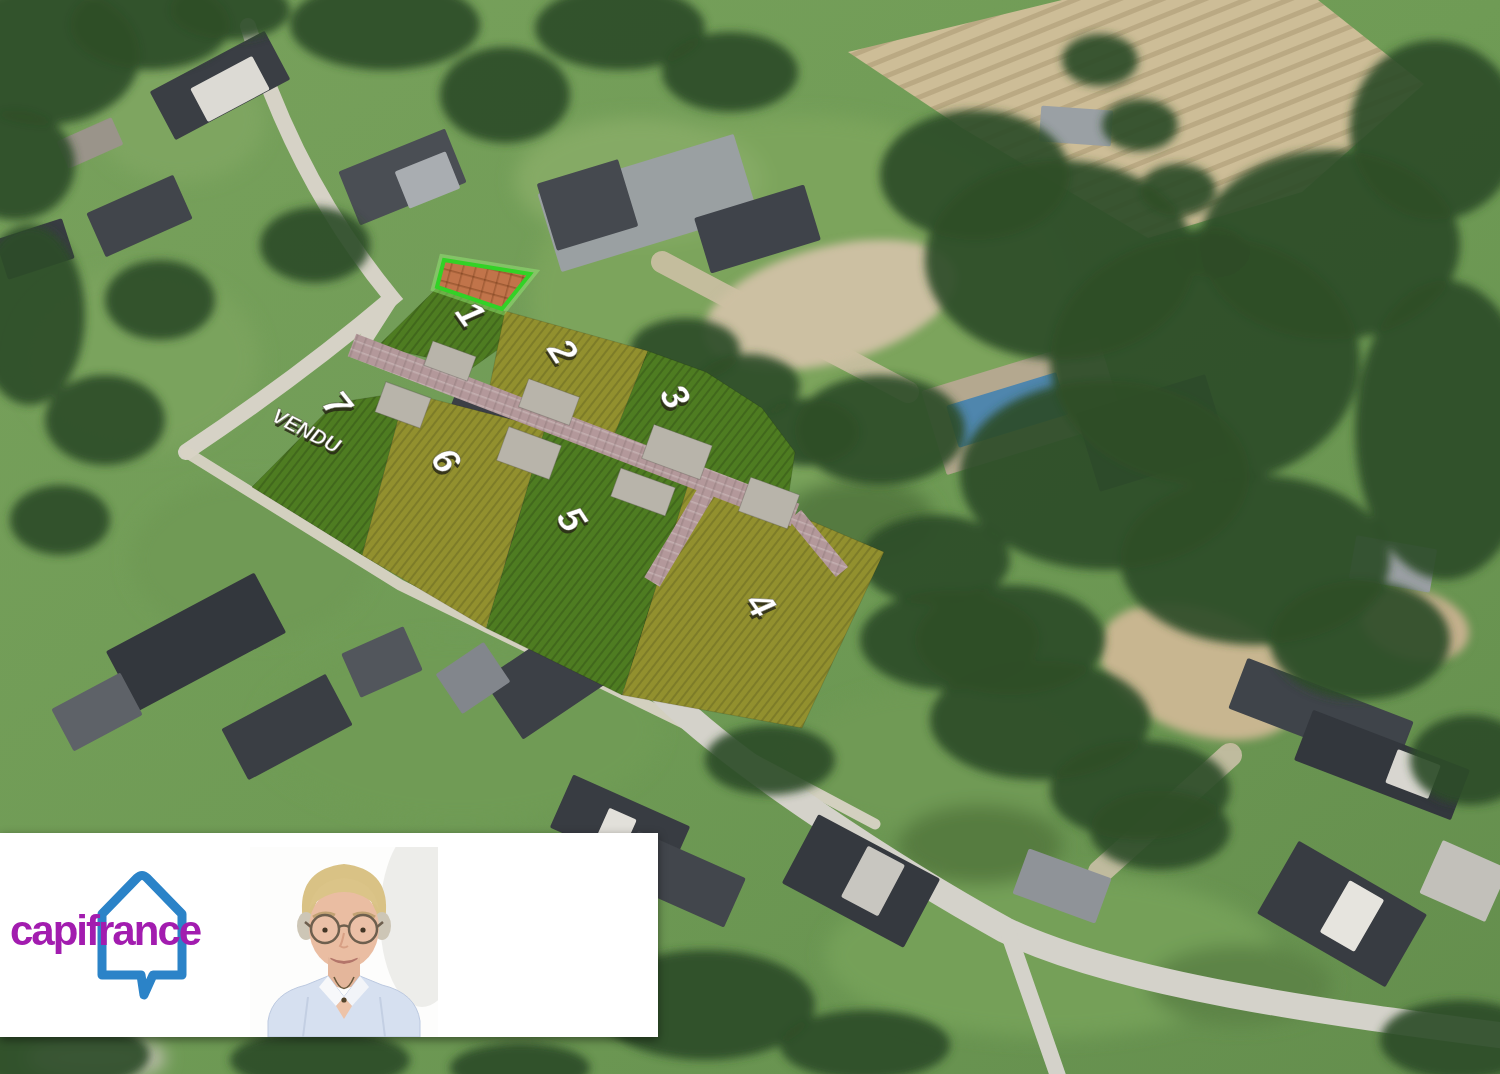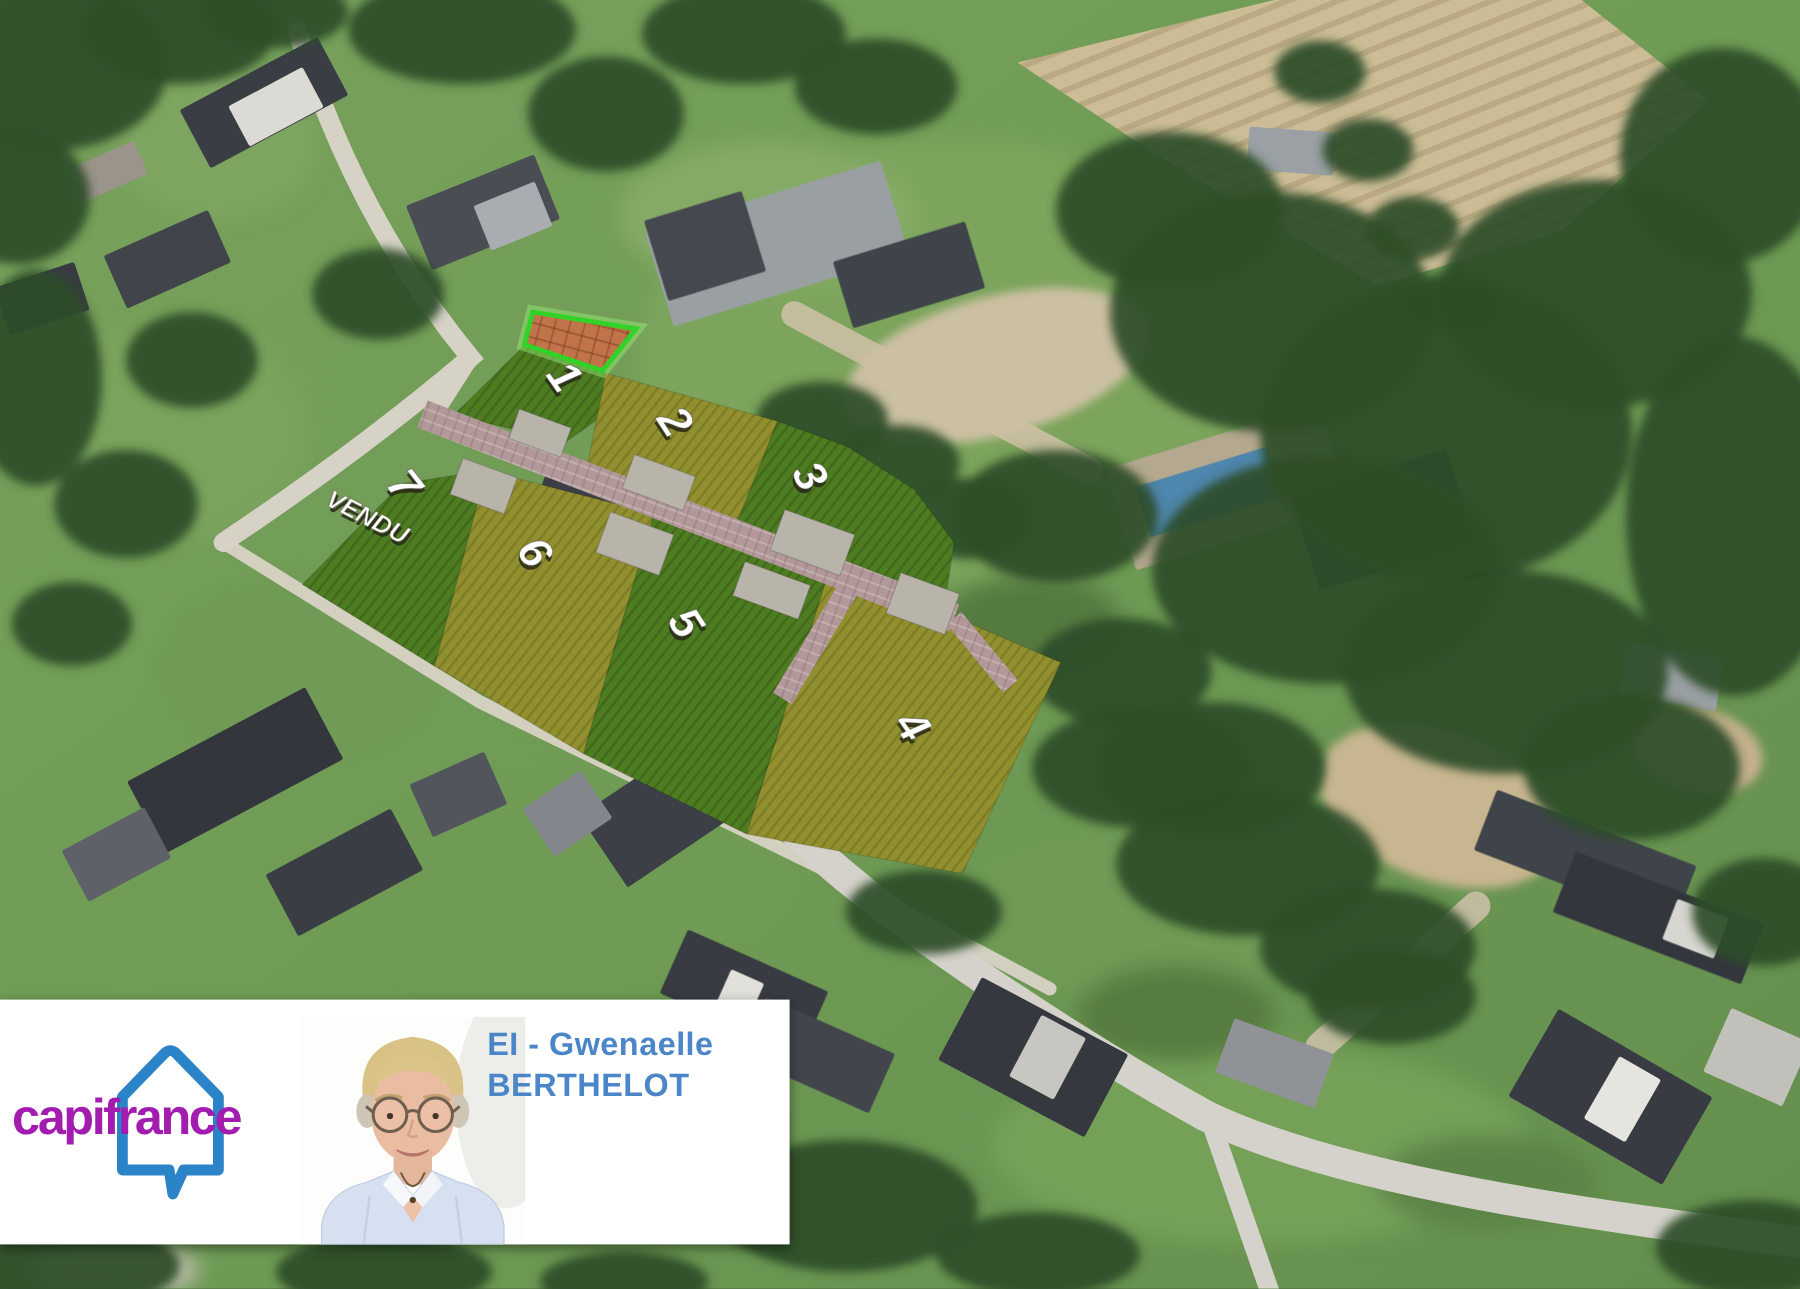--- a/index.html
+++ b/index.html
@@ -264,18 +264,14 @@
         <path d="M 18 190 L 18 174 Q 22 146 56 138 L 78 129 L 94 150 L 110 129 L 132 138 Q 166 146 170 174 L 170 190 Z" fill="#d6e0f0" stroke="#bcc9e0"></path>
         <path d="M 78 129 L 69 140 L 86 159 L 94 150 Z" fill="#f7f8fa"></path>
         <path d="M 110 129 L 119 140 L 102 159 L 94 150 Z" fill="#f2f4f8"></path>
         <path d="M 86 159 L 94 150 L 102 159 L 94 172 Z" fill="#edc3a8"></path>
         <path d="M 84 130 Q 94 153 104 130" stroke="#6b5a3e" stroke-width="1.6" fill="none"></path>
         <circle cx="94" cy="153" r="2.6" fill="#54452c"></circle>
         <path d="M 58 150 L 53 190 M 130 150 L 135 190" stroke="#c3cfe3" stroke-width="2" fill="none"></path>
       </svg>
     </div>
 
-    <div class="agent">
-      <div>EI - Gwenaelle</div>
-      <div>BERTHELOT</div>
-    </div>
   </div>
 </div>
 
 </body></html>

